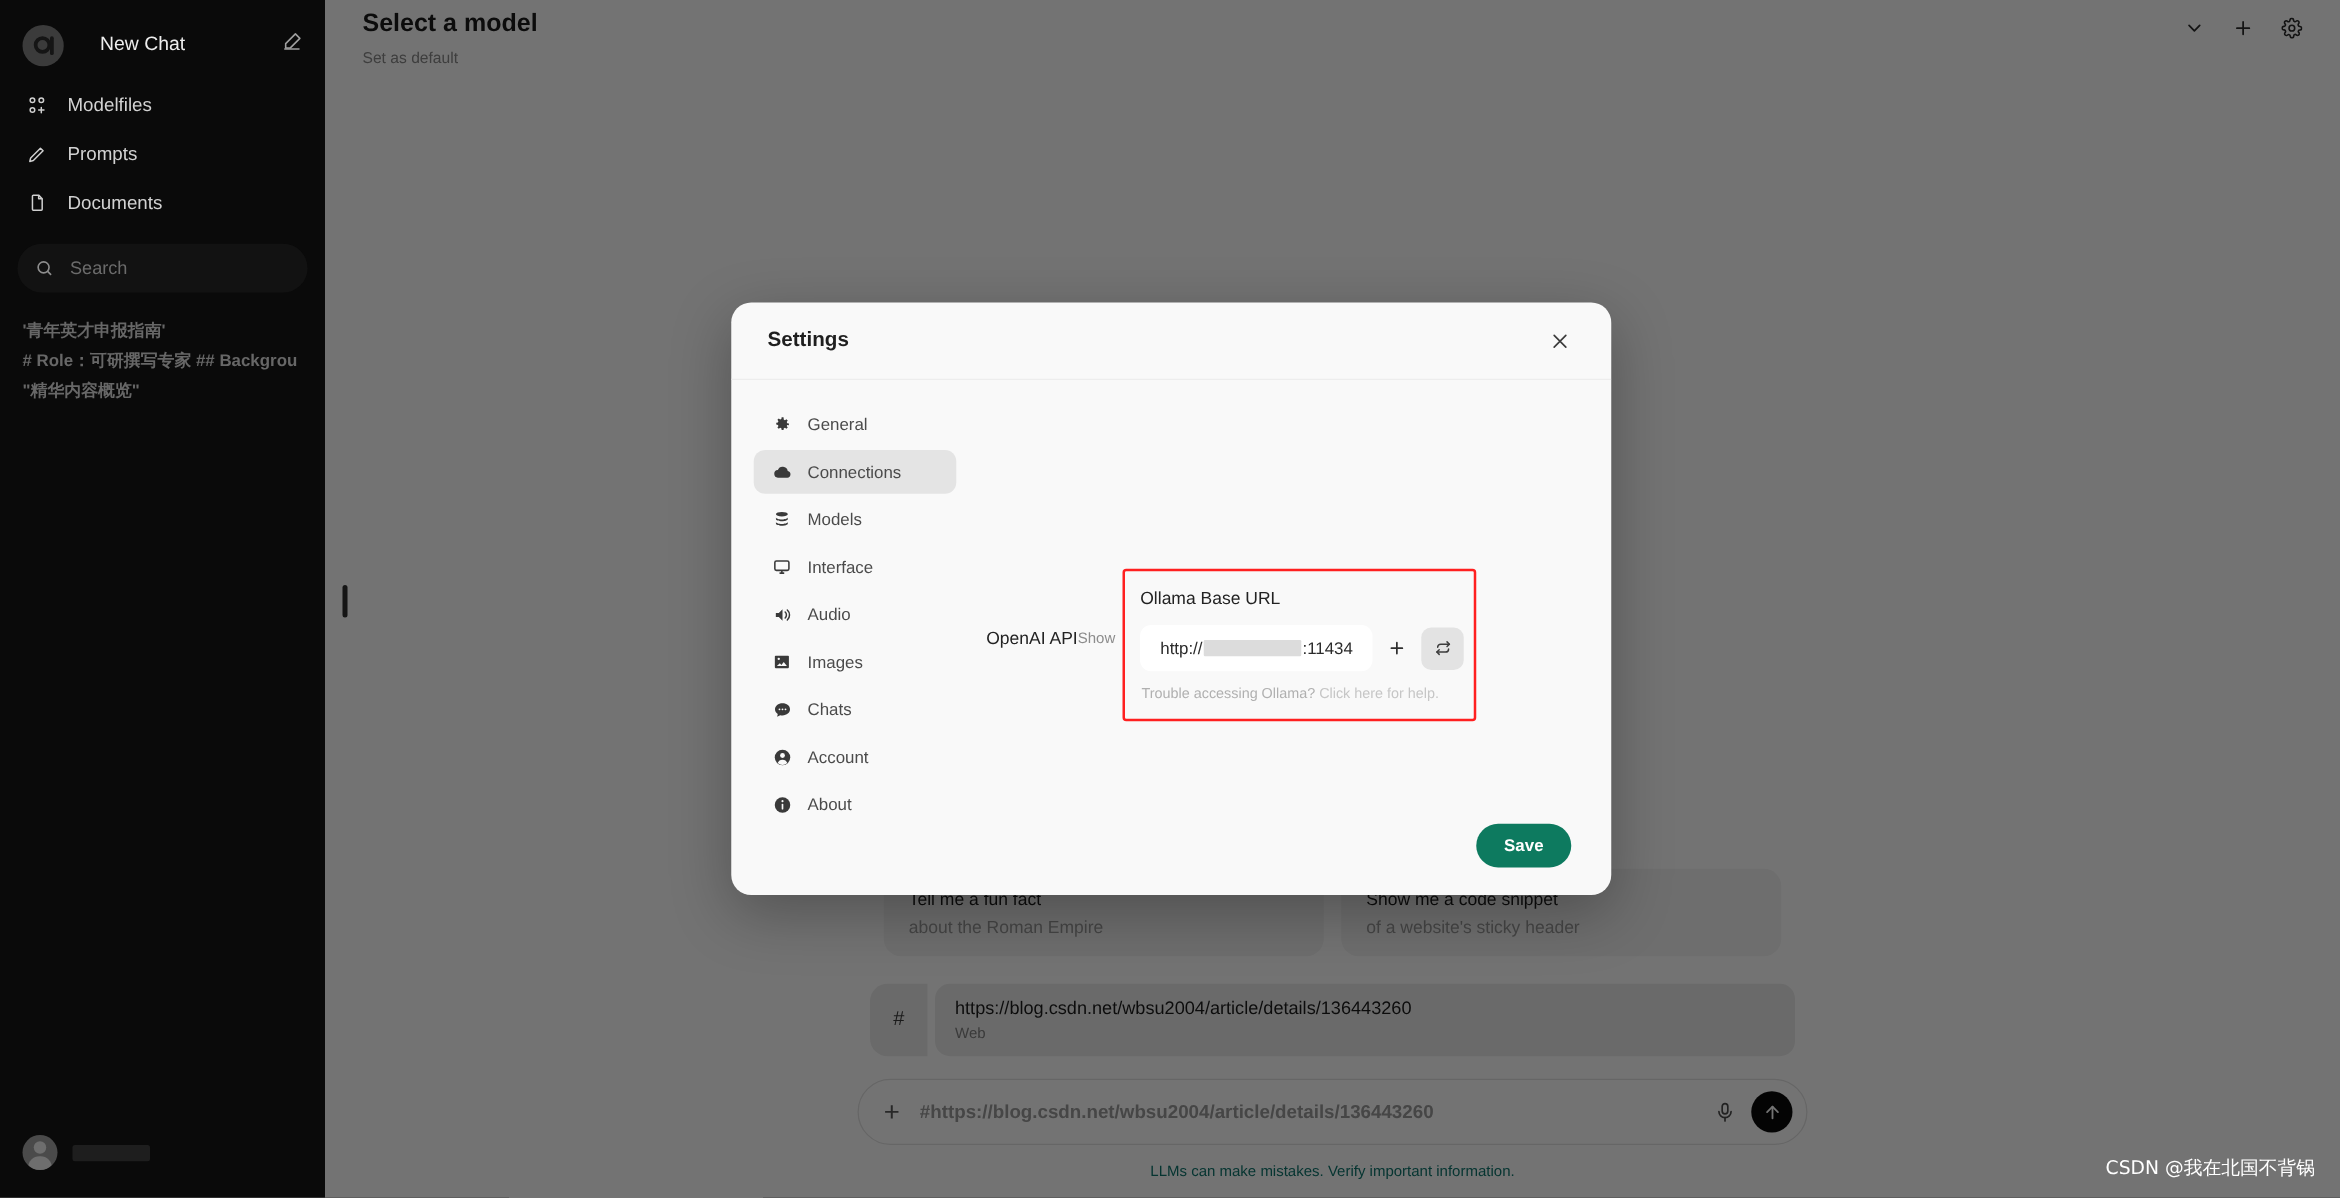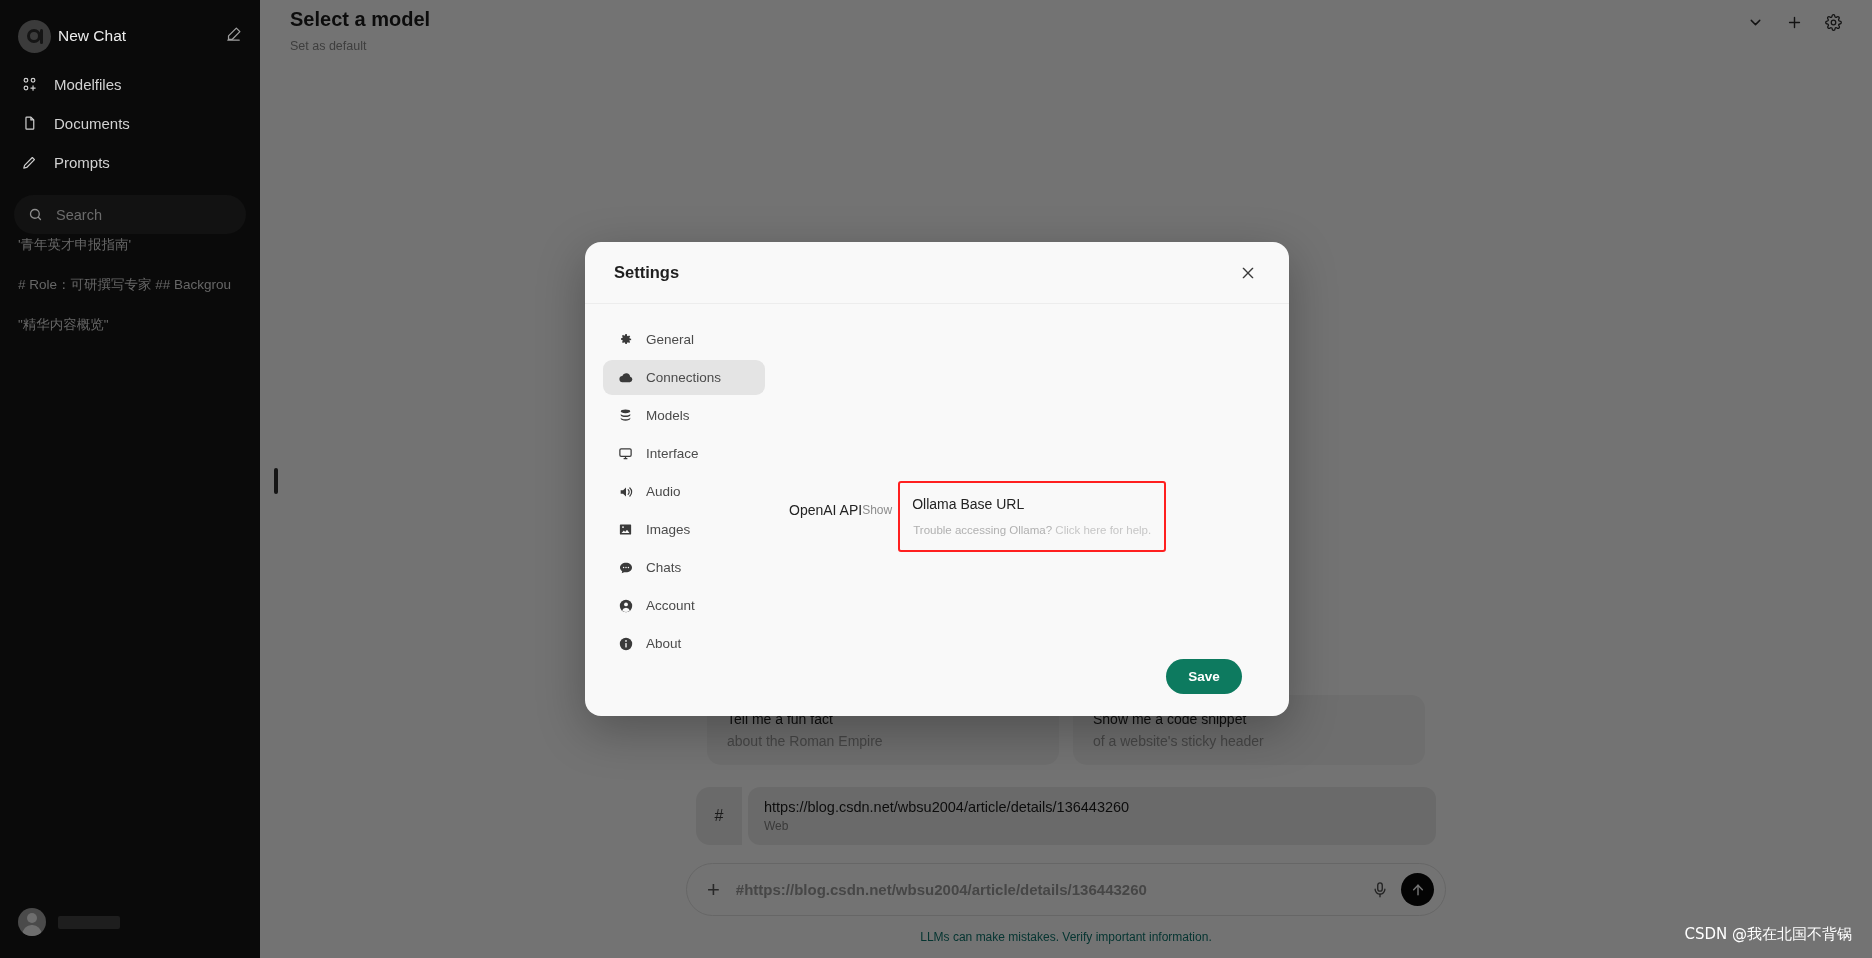--- a/index.html
+++ b/index.html
@@ -16,21 +16,21 @@
   
   .sidebar {
     width: 260px; height: 958px; flex: 0 0 260px;
     background: #0a0a0a;
     padding: 14px 14px 0 14px;
     display: flex; flex-direction: column;
     position: relative;
     z-index: 2;
   }
   .sb-top {
-    display: flex; align-items: center; gap: 7px;
+    display: flex; align-items: center; gap: 29px;
     padding: 6px 4px 6px 4px;
     height: 44px;
   }
   .logo {
     width: 33px; height: 33px; border-radius: 50%;
     background: #3b3b3b; flex: 0 0 33px;
     display: flex; align-items: center; justify-content: center;
     position: relative;
   }
   .logo .ring {
@@ -59,21 +59,21 @@
     background: #121212; border-radius: 999px;
     padding: 10px 14px;
     cursor: text;
   }
   .sb-search input {
     background: transparent; border: 0; outline: none;
     color: #cfcfcf; font-size: 14.5px; font-family: inherit; flex: 1;
   }
   .sb-search input::placeholder { color: #6b6b6b; }
 
-  .sb-chats { display: flex; flex-direction: column; gap: 18px; overflow: hidden; }
+  .sb-chats { margin-top: 20px; display: flex; flex-direction: column; gap: 2px; overflow: hidden; font-weight: bold; }
   .sb-chat {
     color: #676767; font-size: 13.5px; white-space: nowrap;
     overflow: hidden; text-overflow: clip; padding: 2px 4px; cursor: pointer;
   }
 
   .sb-bottom {
     margin-top: auto; margin-bottom: 16px;
     display: flex; align-items: center; gap: 12px;
     padding: 6px 4px; cursor: pointer;
   }
@@ -289,34 +289,34 @@
               <circle cx="7" cy="6" r="2.6"></circle>
               <circle cx="17" cy="6" r="2.6"></circle>
               <circle cx="7" cy="17" r="2.6"></circle>
               <path d="M17 14v6M14 17h6"></path>
             </svg>
         </span>
         <span>Modelfiles</span>
       </div>
       <div class="sb-item">
         <span class="sb-ico">
+          <svg width="17" height="17" viewBox="0 0 24 24" fill="none" stroke="currentColor" stroke-width="1.7" stroke-linecap="round" stroke-linejoin="round">
+              <path d="M4 20l4-1 11-11-3-3L5 16l-1 4z"></path>
+            </svg>
+        </span>
+        <span>Prompts</span>
+      </div>
+      <div class="sb-item">
+        <span class="sb-ico">
           <svg width="17" height="17" viewBox="0 0 24 24" fill="none" stroke="currentColor" stroke-width="1.7" stroke-linejoin="round">
               <path d="M8 3h6l4 4v12a1 1 0 0 1-1 1H8a1 1 0 0 1-1-1V4a1 1 0 0 1 1-1z"></path>
               <path d="M14 3v4h4"></path>
             </svg>
         </span>
         <span>Documents</span>
-      </div>
-      <div class="sb-item">
-        <span class="sb-ico">
-          <svg width="17" height="17" viewBox="0 0 24 24" fill="none" stroke="currentColor" stroke-width="1.7" stroke-linecap="round" stroke-linejoin="round">
-              <path d="M4 20l4-1 11-11-3-3L5 16l-1 4z"></path>
-            </svg>
-        </span>
-        <span>Prompts</span>
       </div>
     </nav>
 
     <div class="sb-search">
       <span class="sb-ico">
         <svg width="15" height="15" viewBox="0 0 24 24" fill="none" stroke="#8d8d8d" stroke-width="2.1" stroke-linecap="round">
             <circle cx="11" cy="11" r="7"></circle>
             <path d="M20 20l-3.5-3.5"></path>
           </svg>
       </span>
@@ -513,20 +513,40 @@
 
       <div class="set-pane">
         <div class="pane-row">
           <span class="pane-label">OpenAI API</span>
           <span class="pane-show">Show</span>
         </div>
 
         <div class="highlight-box">
           <div class="field-label">Ollama Base URL</div>
 
+          <div class="url-row">
+            <div class="url-input">
+              <span class="url-txt">http://</span>
+              <span class="url-redact"></span>
+              <span class="url-txt">:11434</span>
+            </div>
+            <span class="mini-btn">
+              <svg width="15" height="15" viewBox="0 0 24 24" fill="none" stroke="currentColor" stroke-width="2.2" stroke-linecap="round">
+                  <path d="M12 5v14M5 12h14"></path>
+                </svg>
+            </span>
+            <span class="sync-btn">
+              <svg width="15" height="15" viewBox="0 0 24 24" fill="none" stroke="currentColor" stroke-width="1.9" stroke-linecap="round" stroke-linejoin="round">
+                  <path d="M20 7H9a4 4 0 0 0-4 4"></path>
+                  <path d="M17 4l3 3-3 3"></path>
+                  <path d="M4 17h11a4 4 0 0 0 4-4"></path>
+                  <path d="M7 20l-3-3 3-3"></path>
+                </svg>
+            </span>
+          </div>
 
           <div class="help-line">
             <span>Trouble accessing Ollama?</span>
             <a>Click here for help.</a>
           </div>
         </div>
 
         <div class="pane-foot">
           <button class="save-btn">Save</button>
         </div>

